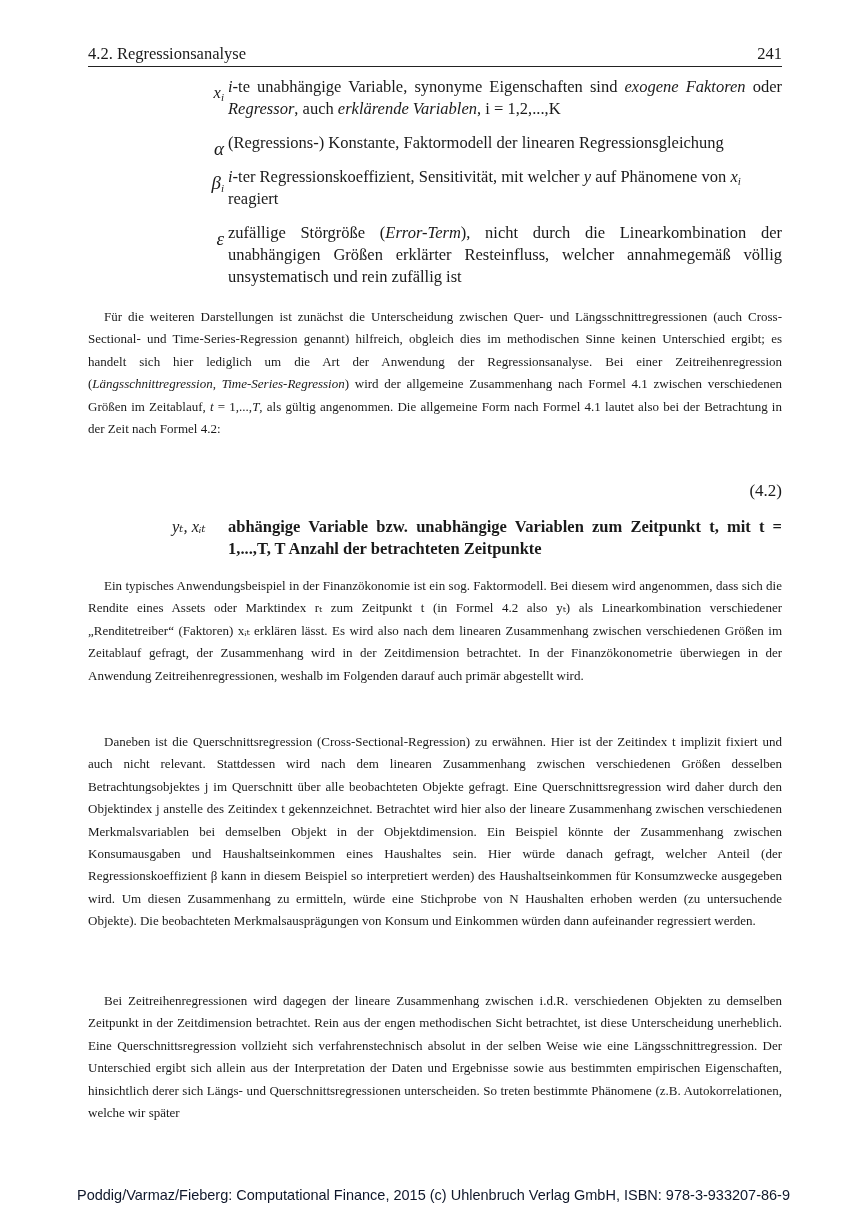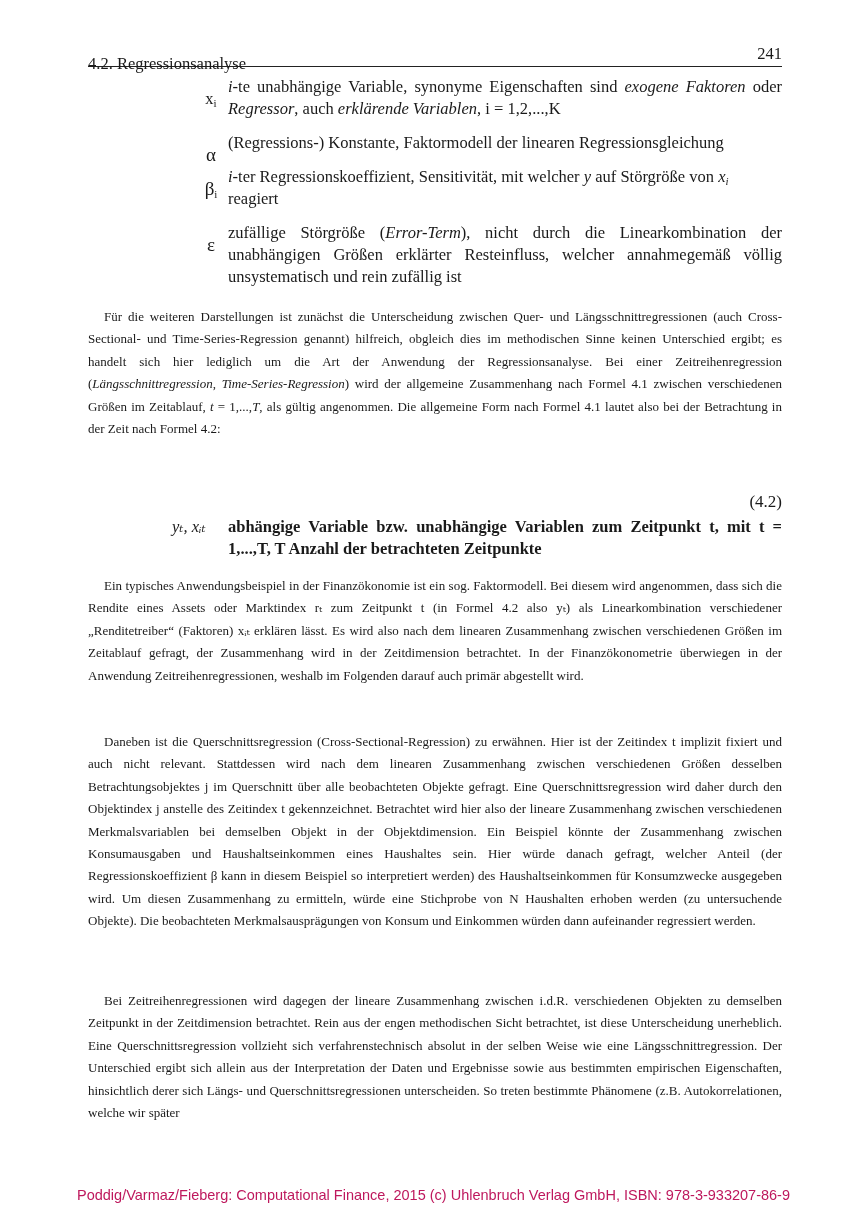--- a/index.html
+++ b/index.html
@@ -1,37 +1,37 @@
 <!DOCTYPE html>
 <html><head>
 <meta charset="utf-8">
 <style>
   html, body { margin: 0; padding: 0; background: #ffffff; }
   body { width: 867px; height: 1227px; position: relative; overflow: hidden;
          font-family: "Liberation Serif", "DejaVu Serif", serif; color: #1a1a1a; }
   .header { position: absolute; left: 88px; top: 42px; width: 694px; height: 24px;
             border-bottom: 1px solid #222; font-size: 16.5px; }
-  .header .left { position: absolute; left: 0; top: 12px; }
+  .header .left { position: absolute; left: 0; top: 2px; }
   .header .right { position: absolute; right: 0; top: 2px; }
   .defs { position: absolute; left: 88px; top: 76px; width: 694px; font-size: 16.5px; line-height: 22px; }
   .def { position: relative; padding-left: 140px; margin-bottom: 12px; }
-  .def .sym { position: absolute; left: 110px; top: 12px; width: 26px; text-align: center; }
+  .def .sym { position: absolute; left: 110px; top: 6px; font-style: italic; width: 26px; text-align: right; }
   .def .sym.big { font-size: 19px; }
   .def .txt { text-align: justify; }
   .para { position: absolute; left: 88px; width: 694px; font-size: 13px; line-height: 22.4px;
           text-align: justify; text-indent: 16px; }
   .eq { position: absolute; left: 88px; top: 476px; width: 694px; font-size: 17px; height: 24px; }
   .eq .formula { position: absolute; left: 196px; top: 0; font-style: italic; }
-  .eq .num { position: absolute; right: 0; top: 16px; margin-left: 14px; }
+  .eq .num { position: absolute; right: 0; top: 5px; margin-left: 14px; }
   .def2 { position: absolute; left: 88px; top: 516px; width: 694px; font-size: 16.5px; line-height: 22px; }
   .def2 .sym { position: absolute; left: 84px; top: 0; font-style: italic; }
   .def2 .txt { padding-left: 140px; text-align: justify; font-weight: bold; }
   i, .it { font-style: italic; }
   .footer { position: absolute; left: 0; width: 867px; top: 1187px; text-align: center;
-            font-family: "Liberation Sans", "DejaVu Sans", sans-serif; font-size: 14.5px; color: #be185d; }
+            font-family: "Liberation Sans", "DejaVu Sans", sans-serif; font-size: 14.5px; color: #0f172a; }
   sub { font-size: 11px; vertical-align: -3px; line-height: 0; }
 </style>
 </head>
 <body>
 
 <div class="header">
   <span class="left">4.2.  Regressionsanalyse</span>
   <span class="right">241</span>
 </div>
 
@@ -39,21 +39,21 @@
   <div class="def">
     <span class="sym"><span>x</span><sub>i</sub></span>
     <div class="txt"><i>i</i><span>-te unabhängige Variable, synonyme Eigenschaften sind </span><i>exogene Faktoren</i><span> oder </span><i>Regressor</i><span>, auch </span><i>erklärende Variablen</i><span>, i = 1,2,...,K</span></div>
   </div>
   <div class="def">
     <span class="sym big">α</span>
     <div class="txt">(Regressions-) Konstante, Faktormodell der linearen Regressionsgleichung</div>
   </div>
   <div class="def">
     <span class="sym big"><span>β</span><sub>i</sub></span>
-    <div class="txt"><i>i</i><span>-ter Regressionskoeffizient, Sensitivität, mit welcher </span><i>y</i><span> auf Störgröße von </span><i>x</i><sub class="it">i</sub><br><span> reagiert</span></div>
+    <div class="txt"><i>i</i><span>-ter Regressionskoeffizient, Sensitivität, mit welcher </span><i>y</i><span> auf Phänomene von </span><i>x</i><sub class="it">i</sub><br><span> reagiert</span></div>
   </div>
   <div class="def">
     <span class="sym big">ε</span>
     <div class="txt"><span>zufällige Störgröße (</span><i>Error-Term</i><span>), nicht durch die Linearkombination der unabhängigen Größen erklärter Resteinfluss, welcher annahmegemäß völlig unsystematisch und rein zufällig ist</span></div>
   </div>
 </div>
 
 <div class="para" style="top:306px;"><span>Für die weiteren Darstellungen ist zunächst die Unterscheidung zwischen Quer- und Längsschnittregressionen (auch Cross-Sectional- und Time-Series-Regression genannt) hilfreich, obgleich dies im methodischen Sinne keinen Unterschied ergibt; es handelt sich hier lediglich um die Art der Anwendung der Regressionsanalyse. Bei einer Zeitreihenregression (</span><i>Längsschnittregression</i><span>, </span><i>Time-Series-Regression</i><span>) wird der allgemeine Zusammenhang nach Formel 4.1 zwischen verschiedenen Größen im Zeitablauf, </span><i>t</i><span> = 1,...,</span><i>T</i><span>, als gültig angenommen. Die allgemeine Form nach Formel 4.1 lautet also bei der Betrachtung in der Zeit nach Formel 4.2:</span></div>
 
 <div class="eq">

